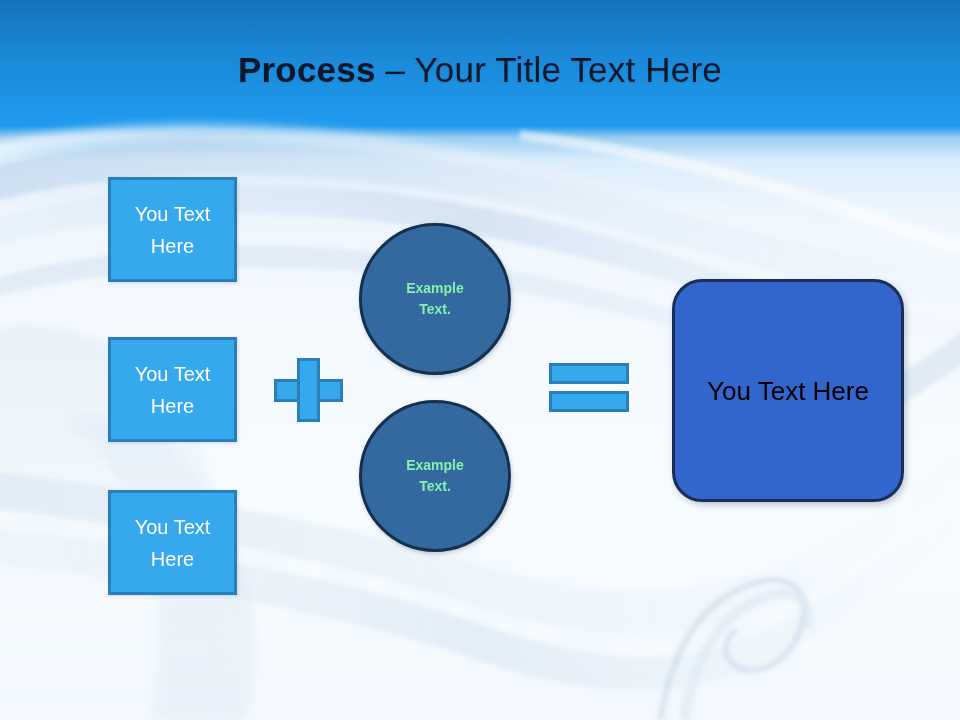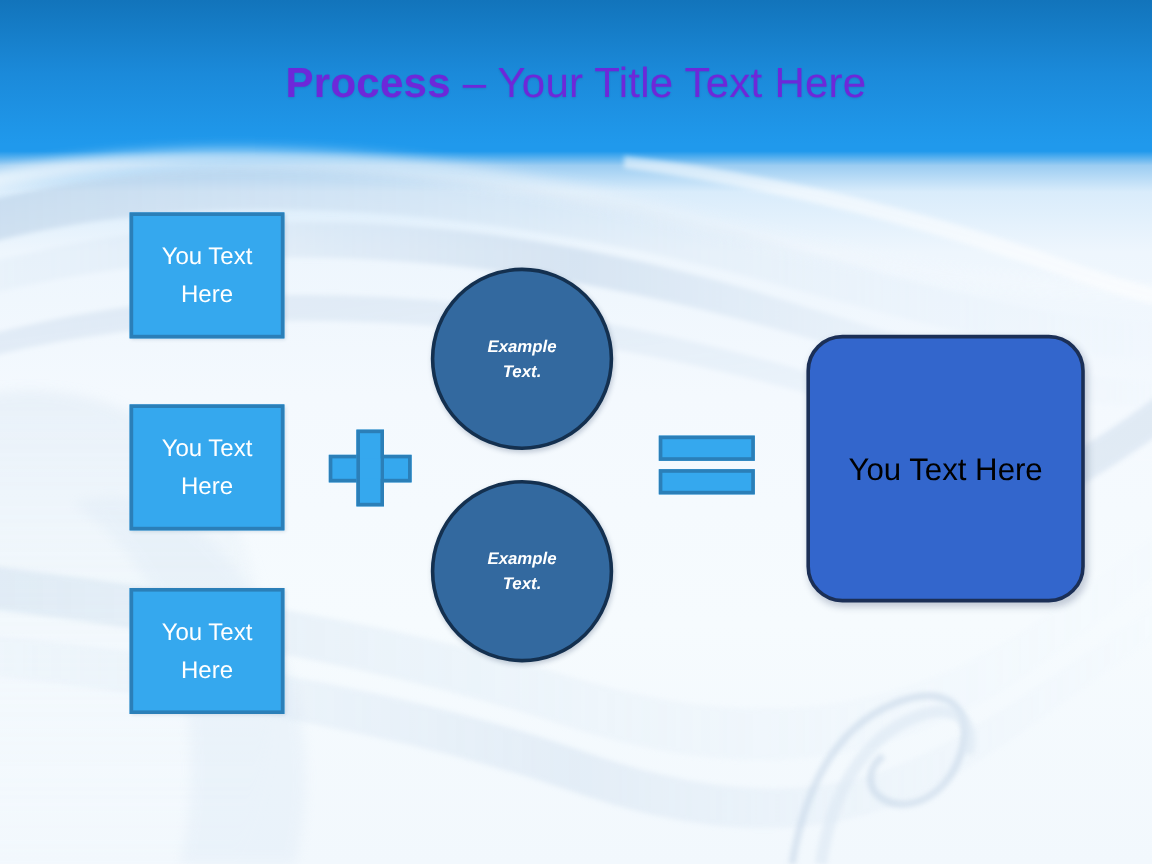--- a/index.html
+++ b/index.html
@@ -43,21 +43,21 @@
     inset: 0;
   }
 
   
   .title {
     position: absolute;
     left: 0;
     top: 48px;
     width: 960px;
     text-align: center;
-    color: #6d28d9;
+    color: #0f172a;
     font-size: 35px;
     line-height: 44px;
     letter-spacing: 0.2px;
     white-space: nowrap;
     text-shadow: 0 1px 2px rgba(0,0,0,0.10);
   }
   .title .strong { font-weight: bold; }
   .title .light  { font-weight: normal; }
 
   
@@ -127,24 +127,23 @@
     height: 152px;
     border-radius: 50%;
     background: #33699f;
     border: 3px solid #14304f;
     box-sizing: border-box;
     display: flex;
     flex-direction: column;
     align-items: center;
     justify-content: center;
     text-align: center;
-    color: #ffffff;
+    color: #86efac;
     font-size: 14px;
     font-weight: bold;
-    font-style: italic;
     line-height: 21px;
     box-shadow: 1px 2px 4px rgba(30,55,90,0.25);
   }
   .circle-1 { top: 223px; }
   .circle-2 { top: 400px; }
 
   
   .equals {
     position: absolute;
     left: 549px;

